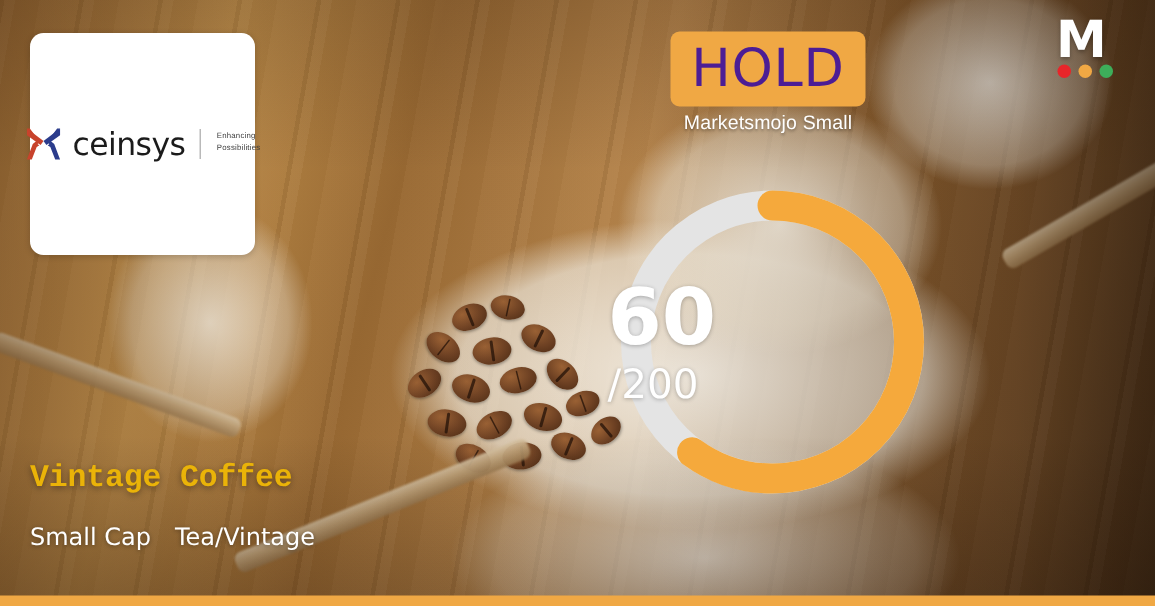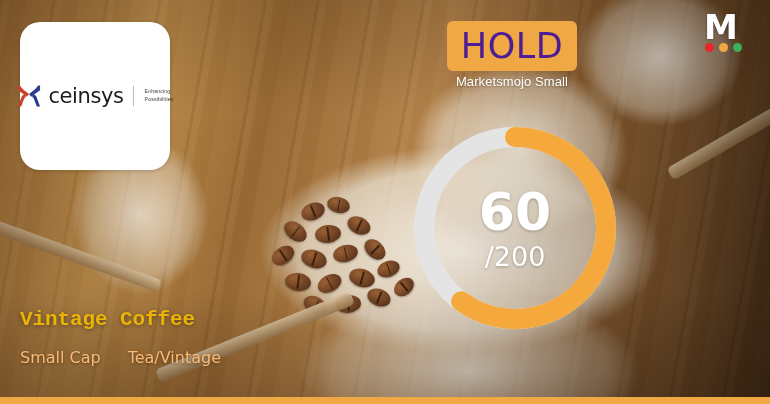--- a/index.html
+++ b/index.html
@@ -58,21 +58,21 @@
     position:absolute; inset:0;
     background:
       linear-gradient(90deg, rgba(60,35,12,.30) 0%, rgba(60,35,12,.02) 22%, rgba(0,0,0,0) 55%, rgba(40,22,8,.22) 88%, rgba(30,16,5,.45) 100%),
       linear-gradient(0deg, rgba(40,22,8,.30) 0%, rgba(0,0,0,0) 28%, rgba(0,0,0,0) 72%, rgba(40,22,8,.18) 100%);
   }
 
   
   #logo-card {
     position:absolute; left:20px; top:22px;
     width:150px; height:148px;
-    background:#fff; border-radius:20px;
+    background:#fff; border-radius:9px;
     display:flex; align-items:center; justify-content:center;
     box-shadow:0 1px 4px rgba(0,0,0,.18);
   }
   .logo-row { display:flex; align-items:center; gap:6px; }
   .logo-mark { width:26px; height:26px; flex:none; }
   .logo-word {
     font-size:21px; letter-spacing:-.4px; color:#1b1b1b;
     font-family:"DejaVu Sans", sans-serif; line-height:1;
   }
   .logo-div { width:1px; height:20px; background:#b9b9b9; margin:0 5px 0 3px; }
@@ -96,42 +96,42 @@
     position:absolute; left:447px; top:74px; width:130px;
     text-align:center; color:#fff; font-size:13px; letter-spacing:.1px;
     text-shadow:0 1px 2px rgba(0,0,0,.35);
   }
 
   
   #gauge { position:absolute; left:405px; top:118px; width:220px; height:220px; }
   #gauge svg { display:block; }
   #gauge-text {
     position:absolute; inset:0;
-    display:flex; flex-direction:column; align-items:center; justify-content:center;
+    display:flex; flex-direction:column; align-items:flex-start; justify-content:center;
     pointer-events:none;
   }
   #gauge-score {
     color:#fff; font-size:52px; font-weight:700; line-height:1;
     font-family:"DejaVu Sans", sans-serif; text-shadow:0 1px 3px rgba(0,0,0,.28);
   }
   #gauge-total {
     color:#fff; font-size:27px; font-weight:400; line-height:1; margin-top:5px;
     font-family:"DejaVu Sans", sans-serif; text-shadow:0 1px 3px rgba(0,0,0,.28);
   }
 
   
   #stock-name {
     position:absolute; left:20px; top:308px;
     color:#eab308; font-size:21px; font-weight:700; letter-spacing:-.1px;
     font-family:Liberation Mono, monospace; text-shadow:0 1px 4px rgba(0,0,0,.40);
   }
   #stock-meta {
     position:absolute; left:20px; top:348px;
-    display:flex; gap:27px;
-    color:#fdba74; font-size:16px; font-family:"DejaVu Sans", sans-serif;
+    display:flex; gap:16px;
+    color:#ffffff; font-size:16px; font-family:"DejaVu Sans", sans-serif;
     text-shadow:0 1px 3px rgba(0,0,0,.40);
   }
 
   
   #brand { position:absolute; right:18px; top:14px; width:48px; height:40px; }
   #brand .m {
     color:#fff; font-size:34px; font-weight:700; line-height:.78;
     font-family:"DejaVu Sans", sans-serif; letter-spacing:-1px;
     text-shadow:0 1px 3px rgba(0,0,0,.3);
   }

